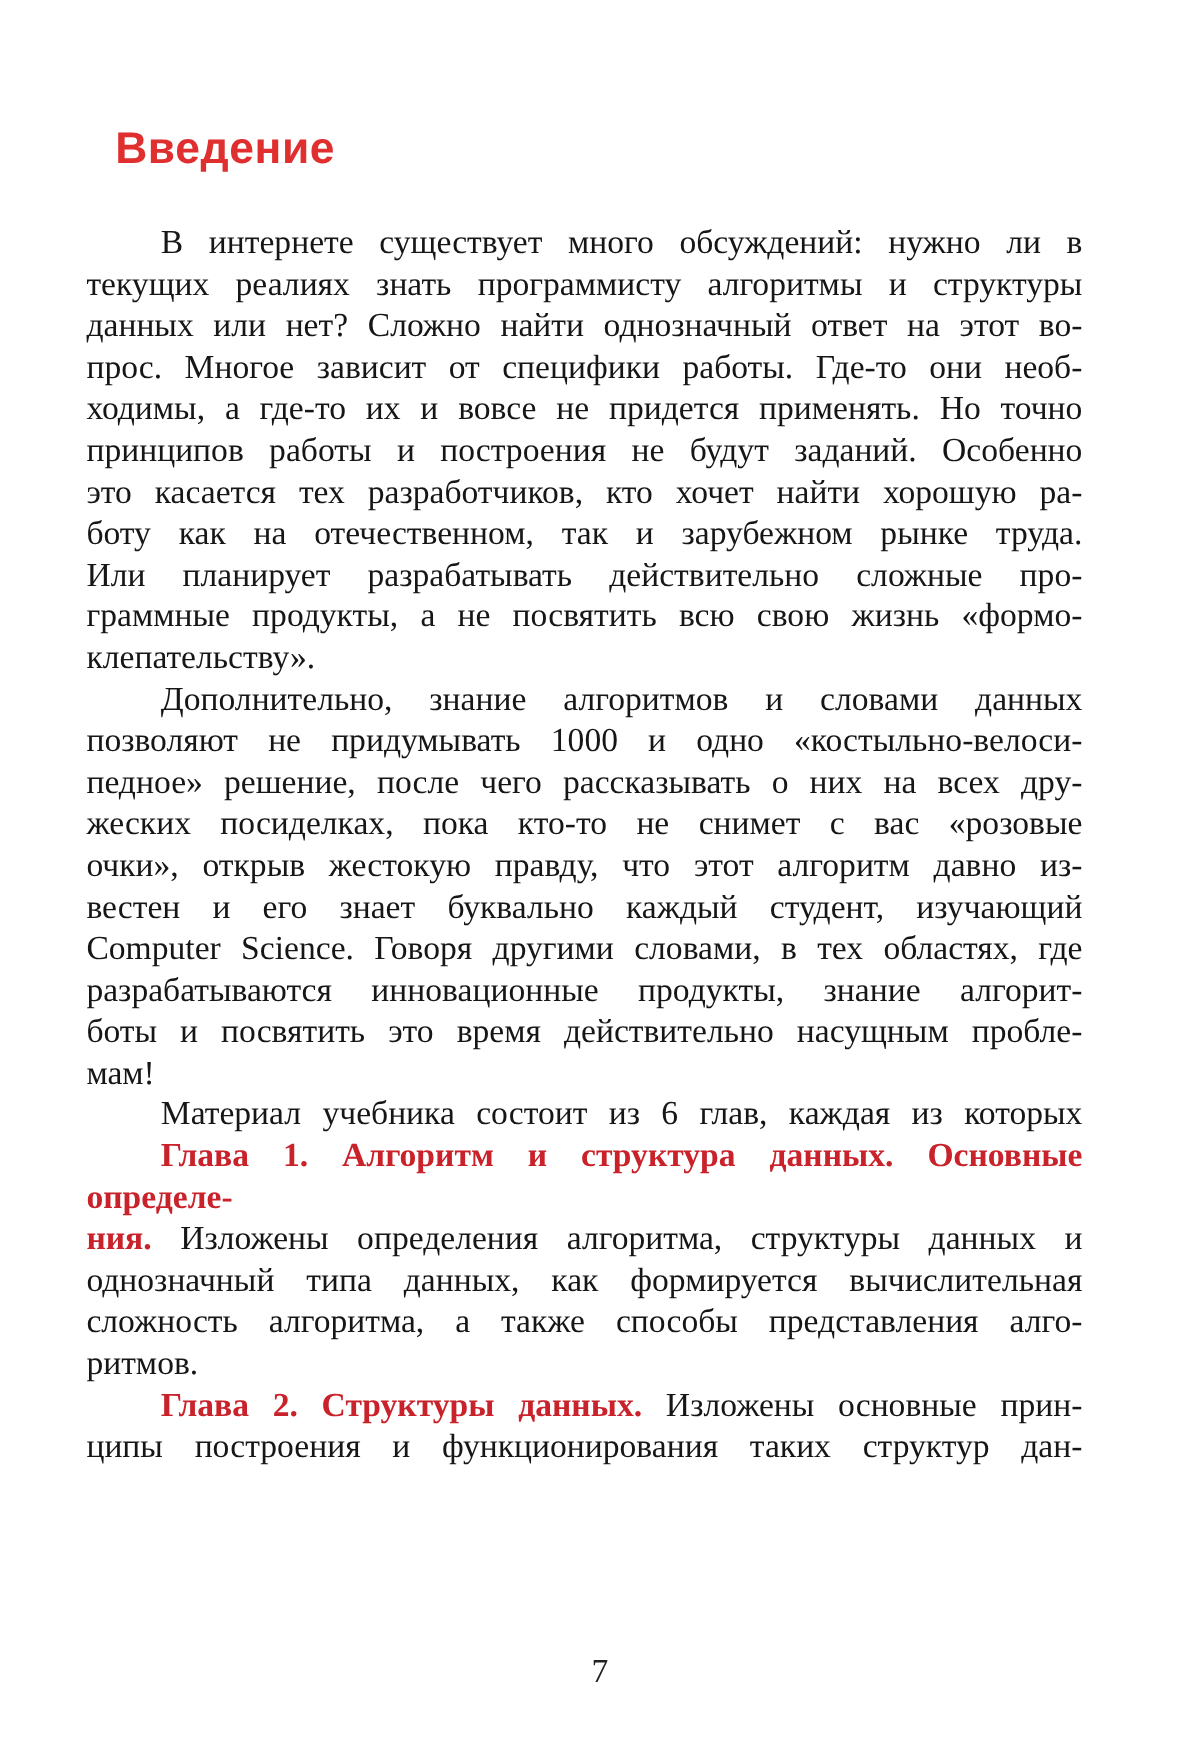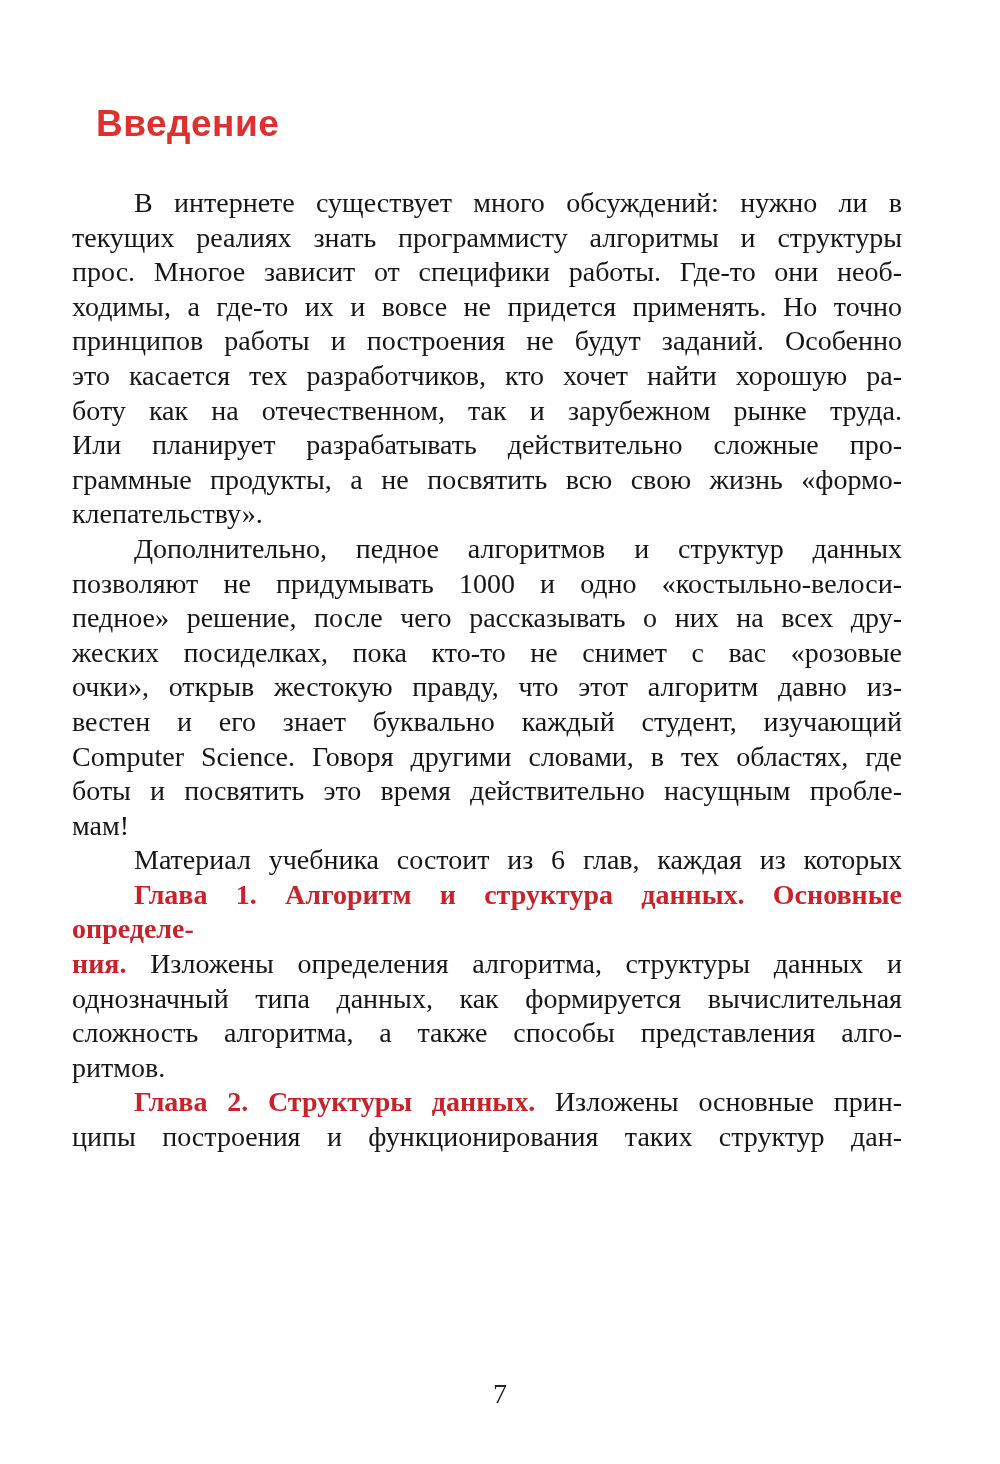--- a/index.html
+++ b/index.html
@@ -54,35 +54,37 @@
   }
 </style>
 </head>
 <body>
 
 <div class="page">
   <h1 class="title">Введение</h1>
   <div class="body">
       <div class="line indent"><span>В интернете существует много обсуждений: нужно ли в</span></div>
       <div class="line"><span>текущих реалиях знать программисту алгоритмы и структуры</span></div>
+      <div class="line"><span>данных или нет? Сложно найти однозначный ответ на этот во-</span></div>
       <div class="line"><span>прос. Многое зависит от специфики работы. Где-то они необ-</span></div>
       <div class="line"><span>ходимы, а где-то их и вовсе не придется применять. Но точно</span></div>
       <div class="line"><span>принципов работы и построения не будут заданий. Особенно</span></div>
       <div class="line"><span>это касается тех разработчиков, кто хочет найти хорошую ра-</span></div>
       <div class="line"><span>боту как на отечественном, так и зарубежном рынке труда.</span></div>
       <div class="line"><span>Или планирует разрабатывать действительно сложные про-</span></div>
       <div class="line"><span>граммные продукты, а не посвятить всю свою жизнь «формо-</span></div>
       <div class="line endline"><span>клепательству».</span></div>
-      <div class="line indent"><span>Дополнительно, педное алгоритмов и структур данных</span></div>
+      <div class="line indent"><span>Дополнительно, знание алгоритмов и словами данных</span></div>
       <div class="line"><span>позволяют не придумывать 1000 и одно «костыльно-велоси-</span></div>
       <div class="line"><span>педное» решение, после чего рассказывать о них на всех дру-</span></div>
       <div class="line"><span>жеских посиделках, пока кто-то не снимет с вас «розовые</span></div>
       <div class="line"><span>очки», открыв жестокую правду, что этот алгоритм давно из-</span></div>
       <div class="line"><span>вестен и его знает буквально каждый студент, изучающий</span></div>
       <div class="line"><span>Computer Science. Говоря другими словами, в тех областях, где</span></div>
+      <div class="line"><span>разрабатываются инновационные продукты, знание алгорит-</span></div>
       <div class="line"><span>боты и посвятить это время действительно насущным пробле-</span></div>
       <div class="line endline"><span>мам!</span></div>
       <div class="line indent"><span>Материал учебника состоит из 6 глав, каждая из которых</span></div>
       <div class="line indent"><span class="red">Глава 1. Алгоритм и структура данных. Основные определе-</span></div>
       <div class="line"><span class="red">ния.</span><span> Изложены определения алгоритма, структуры данных и</span></div>
       <div class="line"><span>однозначный типа данных, как формируется вычислительная</span></div>
       <div class="line"><span>сложность алгоритма, а также способы представления алго-</span></div>
       <div class="line endline"><span>ритмов.</span></div>
       <div class="line indent"><span class="red">Глава 2. Структуры данных.</span><span> Изложены основные прин-</span></div>
       <div class="line"><span>ципы построения и функционирования таких структур дан-</span></div>

